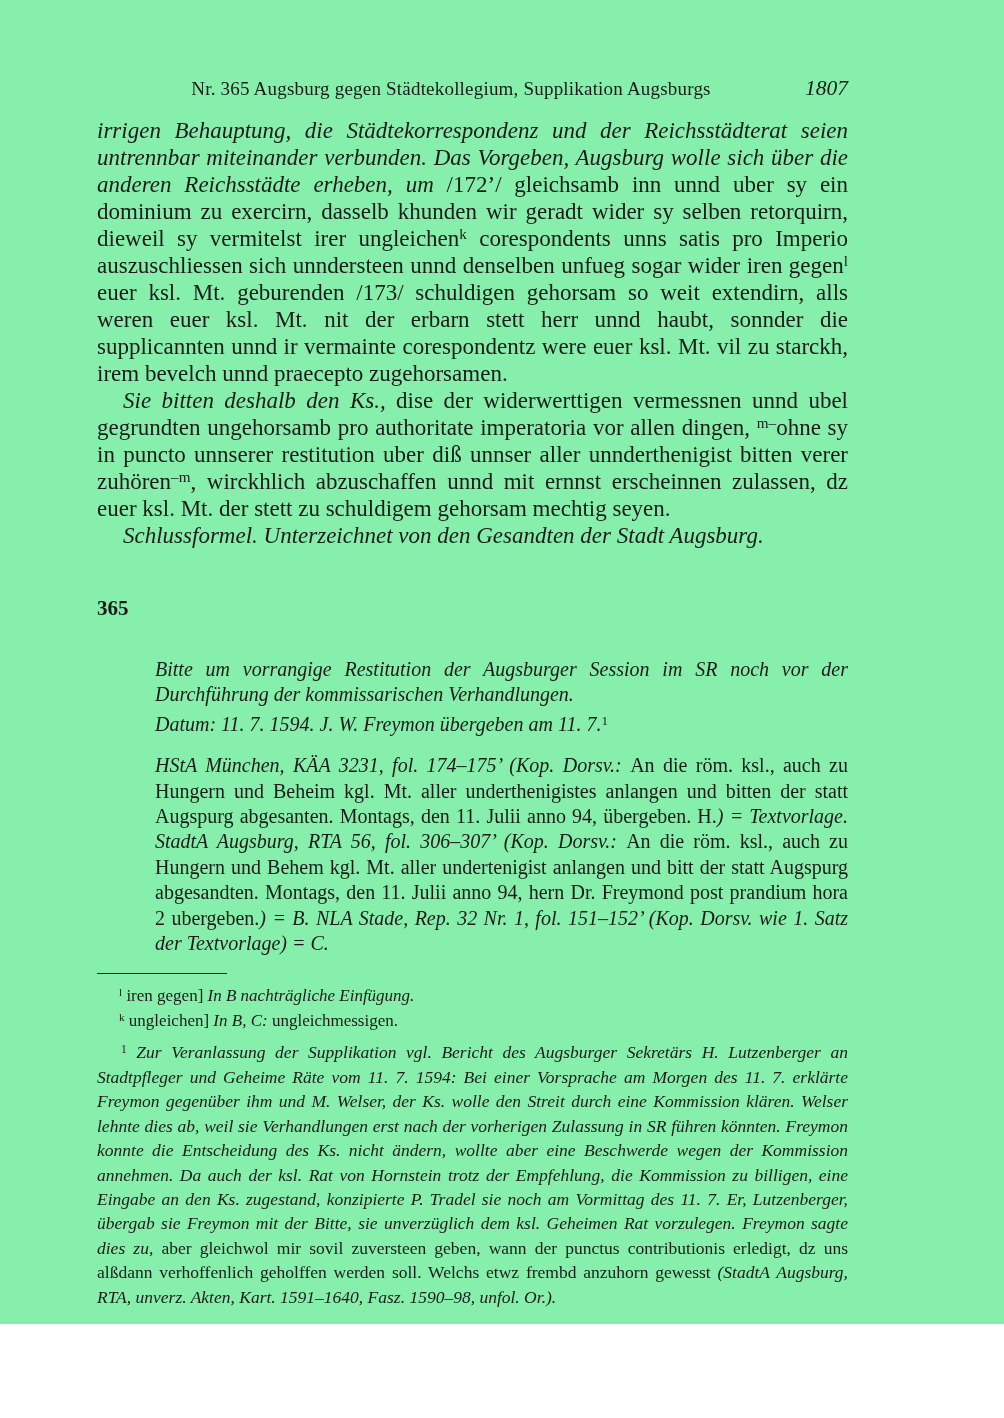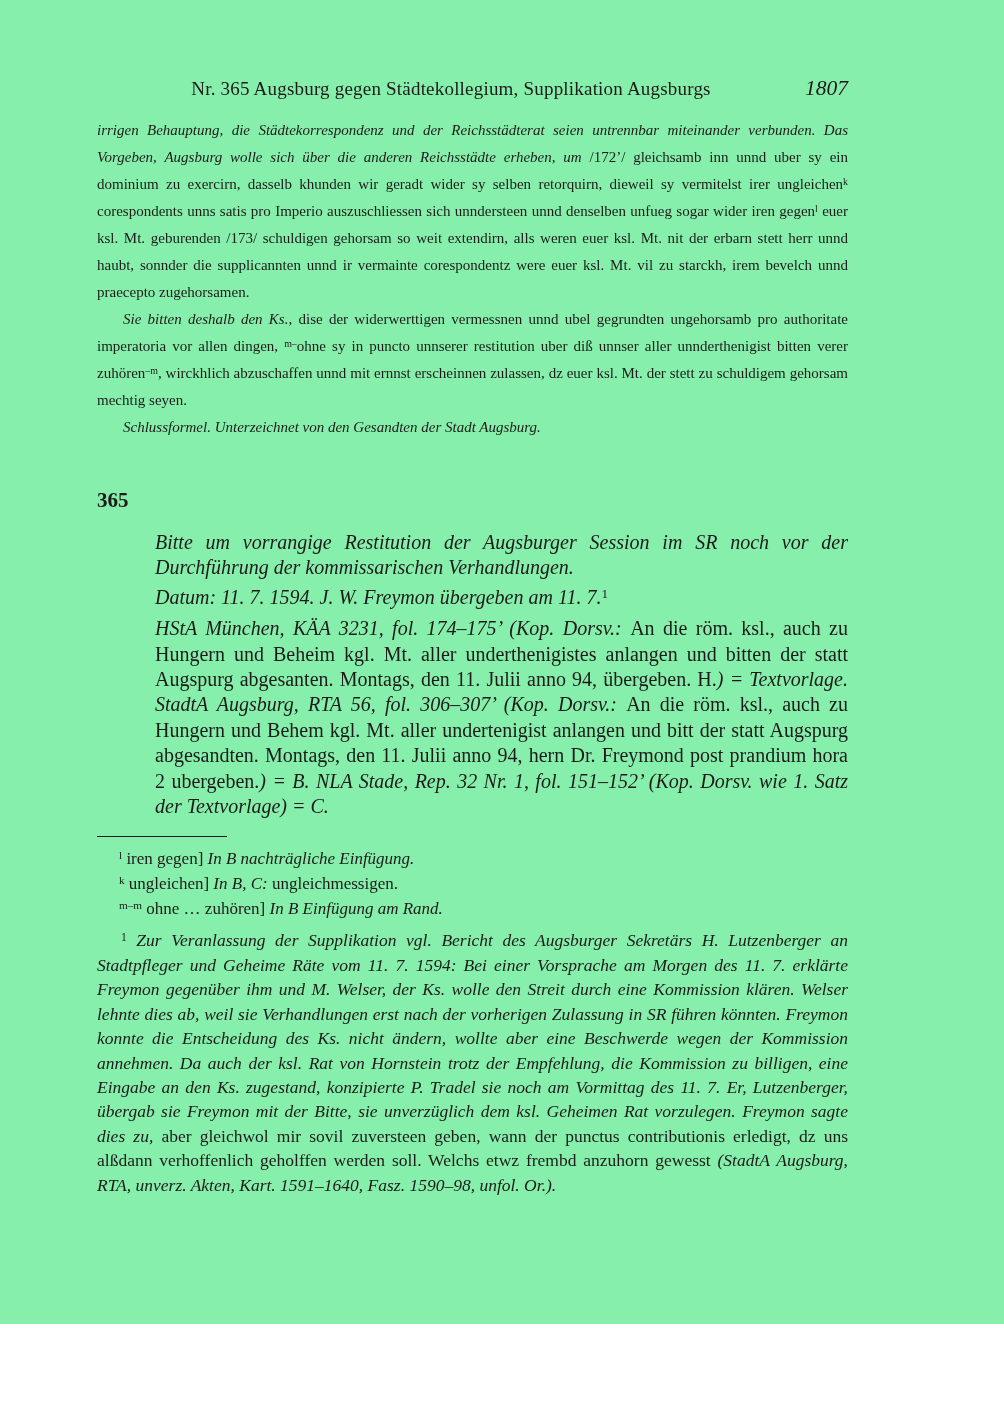--- a/index.html
+++ b/index.html
@@ -22,50 +22,51 @@
     display: flex;
     align-items: baseline;
     font-size: 19px;
     margin-bottom: 16px;
   }
   .head-title { flex: 1; text-align: center; letter-spacing: 0.2px; }
   .head-page { font-size: 21.5px; font-style: italic; }
 
   
   .para {
-    font-size: 15px;
+    font-size: 23px;
     line-height: 27px;
     text-align: justify;
   }
   .para.indent { text-indent: 26px; }
   .i { font-style: italic; }
   .sup {
     font-size: 66%;
     vertical-align: baseline;
     position: relative;
     top: -0.45em;
     line-height: 0;
   }
 
   
   .entry-heading {
     display: flex;
     margin-top: 46px;
     font-weight: bold;
     font-size: 21px;
     line-height: 27px;
+    flex-direction: column;
   }
   .entry-num { width: 58px; flex: 0 0 58px; }
 
   
   .block { margin-left: 58px; }
   .block .para { font-size: 20px; line-height: 25.4px; }
-  .regest { margin-top: 16px; }
+  .regest { margin-top: 4px; }
   .datum { margin-top: 4px; }
-  .archives { margin-top: 6px; }
+  .archives { margin-top: 16px; }
 
   
   .fnrule {
     margin-top: 17px;
     width: 130px;
     height: 0;
     border-top: 1.5px solid #1c1b19;
   }
 
   
@@ -110,20 +111,19 @@
         <p class="para regest"><span class="i">Bitte um vorrangige Restitution der Augsburger Session im SR noch vor der Durchführung der kommissarischen Verhandlungen.</span></p>
         <p class="para datum"><span class="i">Datum: 11. 7. 1594. J. W. Freymon übergeben am 11. 7.</span><span class="sup">1</span></p>
         <p class="para archives"><span class="i">HStA München, KÄA 3231, fol. 174–175’ (Kop. Dorsv.: </span><span>An die röm. ksl., auch zu Hungern und Beheim kgl. Mt. aller underthenigistes anlangen und bitten der statt Augspurg abgesanten. Montags, den 11. Julii anno 94, übergeben. H.</span><span class="i">) = Textvorlage. StadtA Augsburg, RTA 56, fol. 306–307’ (Kop. Dorsv.: </span><span>An die röm. ksl., auch zu Hungern und Behem kgl. Mt. aller undertenigist anlangen und bitt der statt Augspurg abgesandten. Montags, den 11. Julii anno 94, hern Dr. Freymond post prandium hora 2 ubergeben.</span><span class="i">) = B. NLA Stade, Rep. 32 Nr. 1, fol. 151–152’ (Kop. Dorsv. wie 1. Satz der Textvorlage) = C.</span></p>
       </section>
 
       <div class="fnrule"></div>
 
       <section class="apparatus">
         <p class="fnline"><span class="sup">l</span><span> iren gegen] </span><span class="i">In B nachträgliche Einfügung.</span></p>
         <p class="fnline"><span class="sup">k</span><span> ungleichen] </span><span class="i">In B, C:</span><span> ungleichmessigen.</span></p>
-        <p class="fnline"><span class="sup">m–m</span><span> ohne … zuhören] </span><span class="i">In B Einfügung am Rand.</span></p>
       </section>
 
       <p class="footnote1"><span class="sup">1</span><span class="i"> Zur Veranlassung der Supplikation vgl. Bericht des Augsburger Sekretärs H. Lutzenberger an Stadtpfleger und Geheime Räte vom 11. 7. 1594: Bei einer Vorsprache am Morgen des 11. 7. erklärte Freymon gegenüber ihm und M. Welser, der Ks. wolle den Streit durch eine Kommission klären. Welser lehnte dies ab, weil sie Verhandlungen erst nach der vorherigen Zulassung in SR führen könnten. Freymon konnte die Entscheidung des Ks. nicht ändern, wollte aber eine Beschwerde wegen der Kommission annehmen. Da auch der ksl. Rat von Hornstein trotz der Empfehlung, die Kommission zu billigen, eine Eingabe an den Ks. zugestand, konzipierte P. Tradel sie noch am Vormittag des 11. 7. Er, Lutzenberger, übergab sie Freymon mit der Bitte, sie unverzüglich dem ksl. Geheimen Rat vorzulegen. Freymon sagte dies zu, </span><span>aber gleichwol mir sovil zuversteen geben, wann der punctus contributionis erledigt, dz uns alßdann verhoffenlich geholffen werden soll. Welchs etwz frembd anzuhorn gewesst </span><span class="i">(StadtA Augsburg, RTA, unverz. Akten, Kart. 1591–1640, Fasz. 1590–98, unfol. Or.).</span></p>
     </main>
 
   </div>
 </div>
 
 </body></html>

